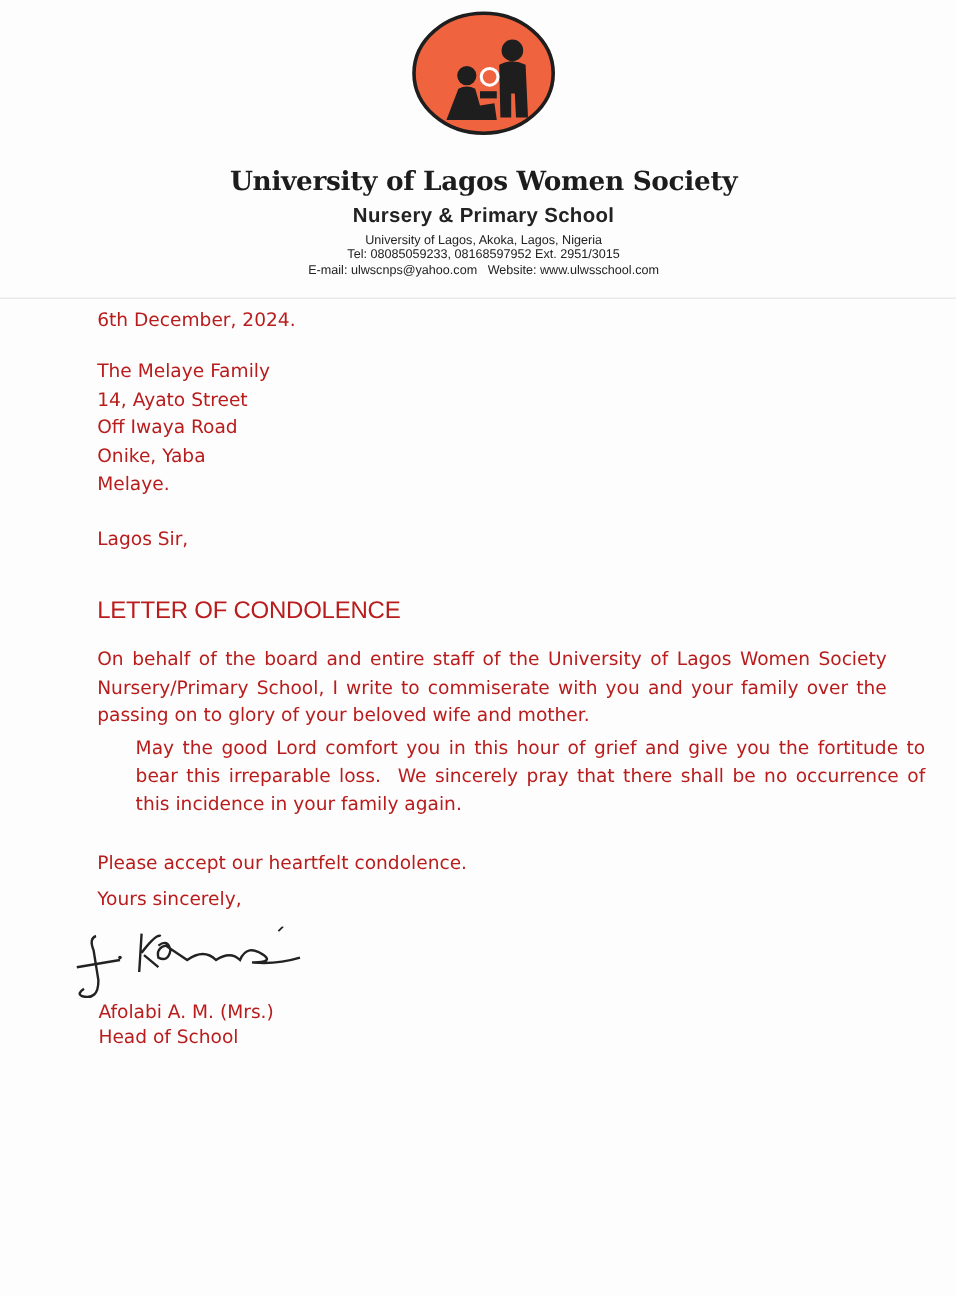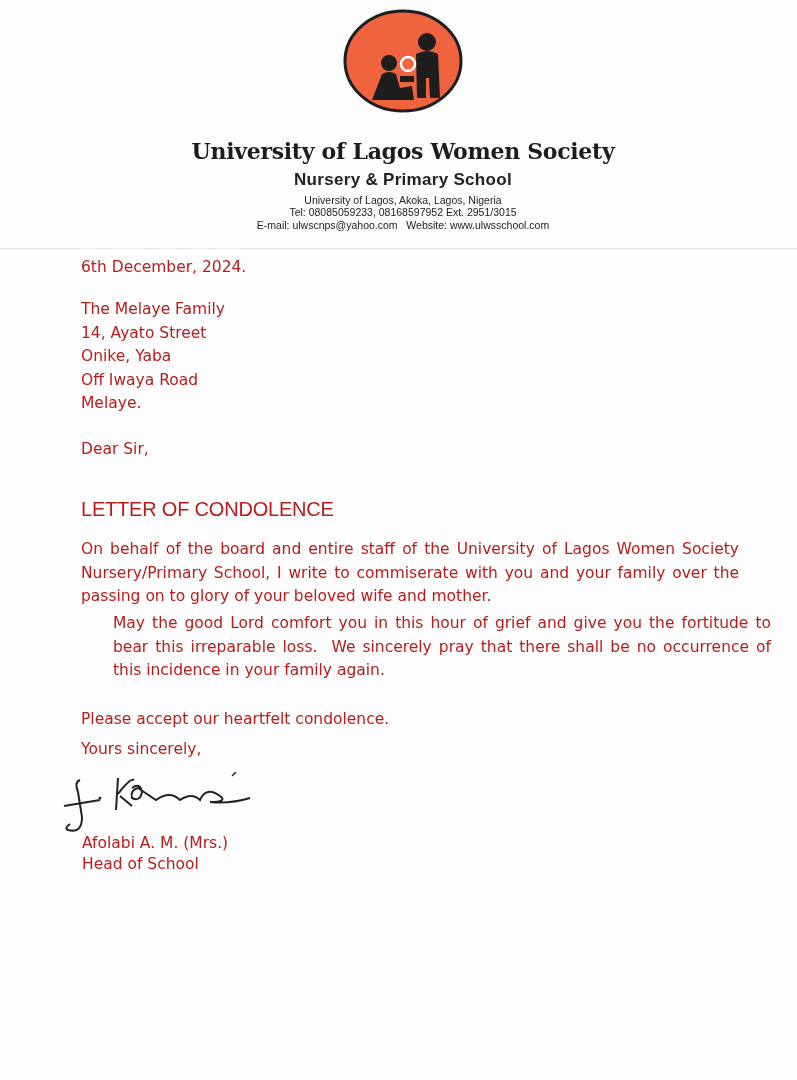--- a/index.html
+++ b/index.html
@@ -56,26 +56,26 @@
 <div class="addr addr1">University of Lagos, Akoka, Lagos, Nigeria</div>
 <div class="addr addr2">Tel: 08085059233, 08168597952 Ext. 2951/3015</div>
 <div class="addr addr3" style="white-space:pre;">E-mail: ulwscnps@yahoo.com   Website: www.ulwsschool.com</div>
 <div class="rule"></div>
 
 <div class="letter date">6th December, 2024.</div>
 
 <div class="letter recip">
   <div>The Melaye Family</div>
   <div>14, Ayato Street</div>
+  <div>Off Iwaya Road</div>
   <div>Onike, Yaba</div>
-  <div>Off Iwaya Road</div>
   <div>Melaye.</div>
 </div>
 
-<div class="letter salutation">Dear Sir,</div>
+<div class="letter salutation">Lagos Sir,</div>
 <div class="letter subject">LETTER OF CONDOLENCE</div>
 <div class="letter p1">On behalf of the board and entire staff of the University of Lagos Women Society Nursery/Primary School, I write to commiserate with you and your family over the passing on to glory of your beloved wife and mother.</div>
 <div class="letter p2" style="white-space:pre-wrap;">May the good Lord comfort you in this hour of grief and give you the fortitude to bear this irreparable loss.  We sincerely pray that there shall be no occurrence of this incidence in your family again.</div>
 <div class="letter p3">Please accept our heartfelt condolence.</div>
 <div class="letter closing">Yours sincerely,</div>
 
 <svg class="sig" viewBox="0 0 210 70">
   <path d="M20 8 Q14 10 18 20 L22 45 Q22 62 8 58 Q4 56 10 52" fill="none" stroke="#222" stroke-width="2"></path>
   <path d="M4 34 L40 28" fill="none" stroke="#222" stroke-width="2"></path>
   <circle cx="40" cy="26" r="1.5" fill="#222"></circle>

